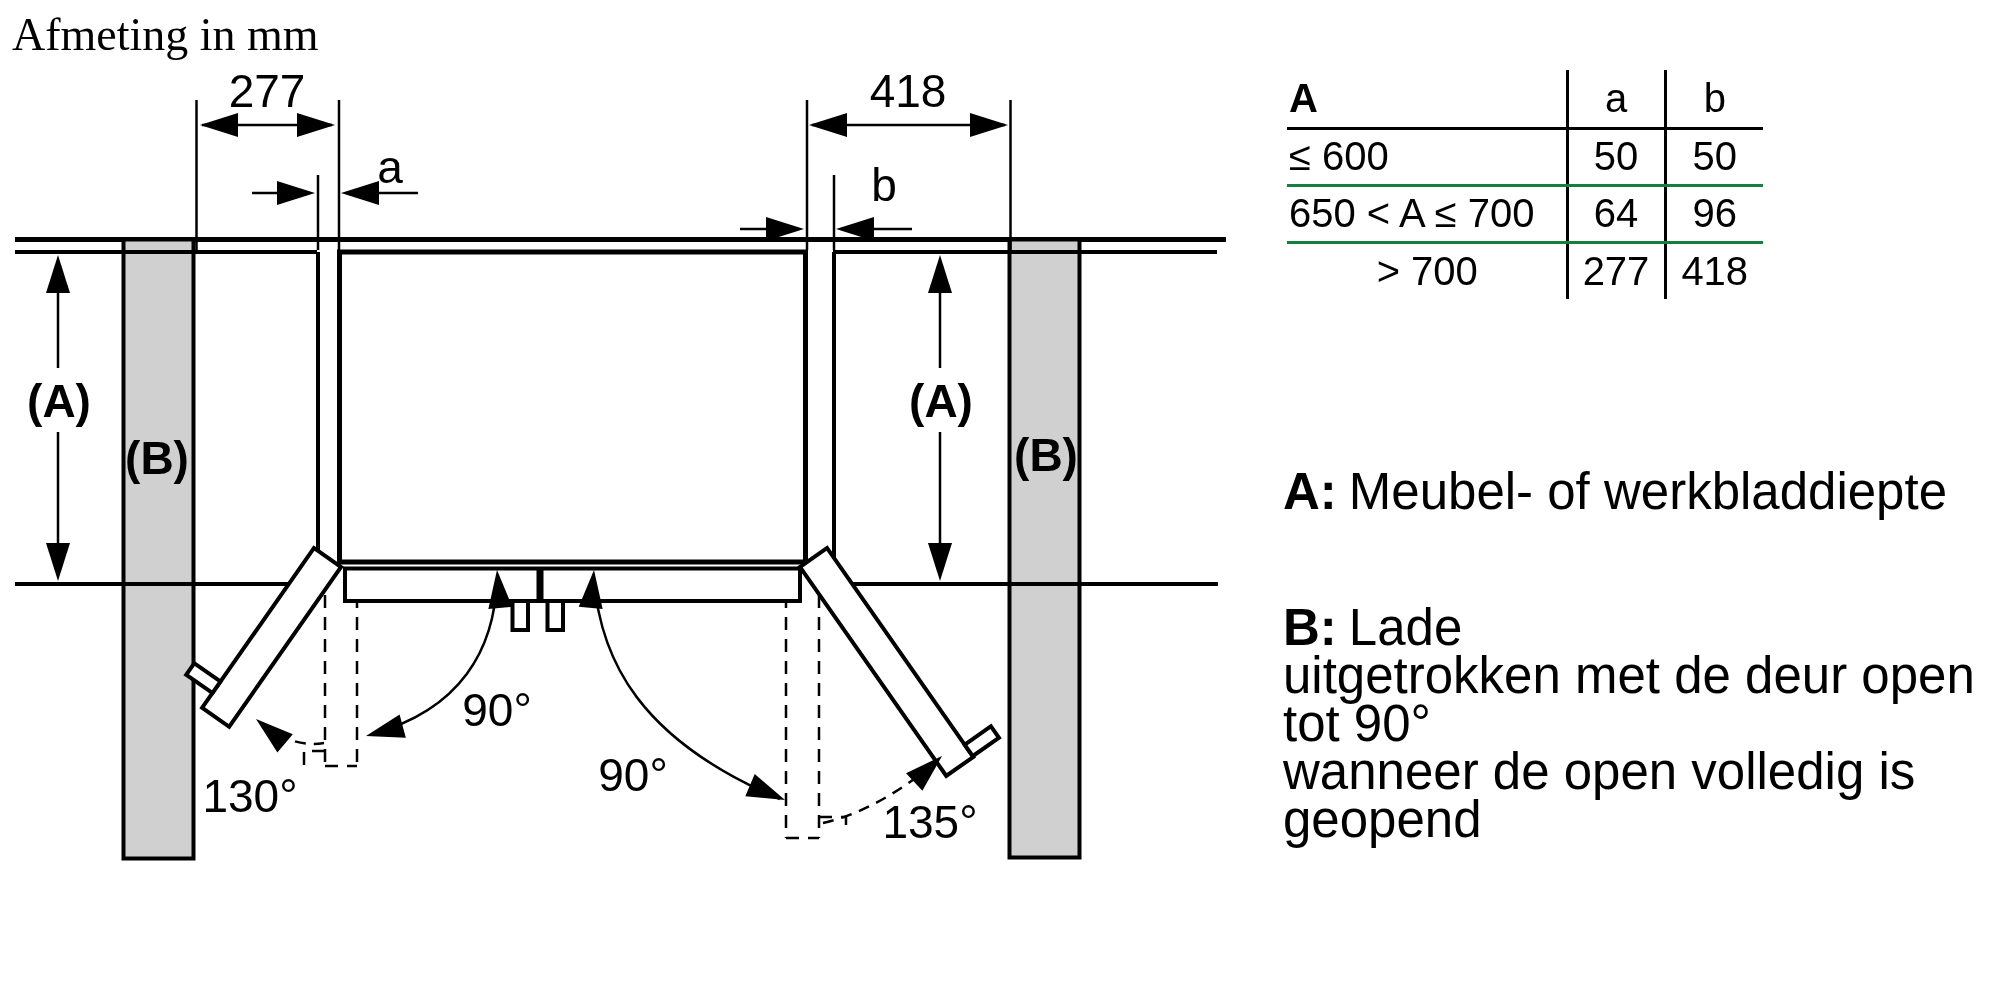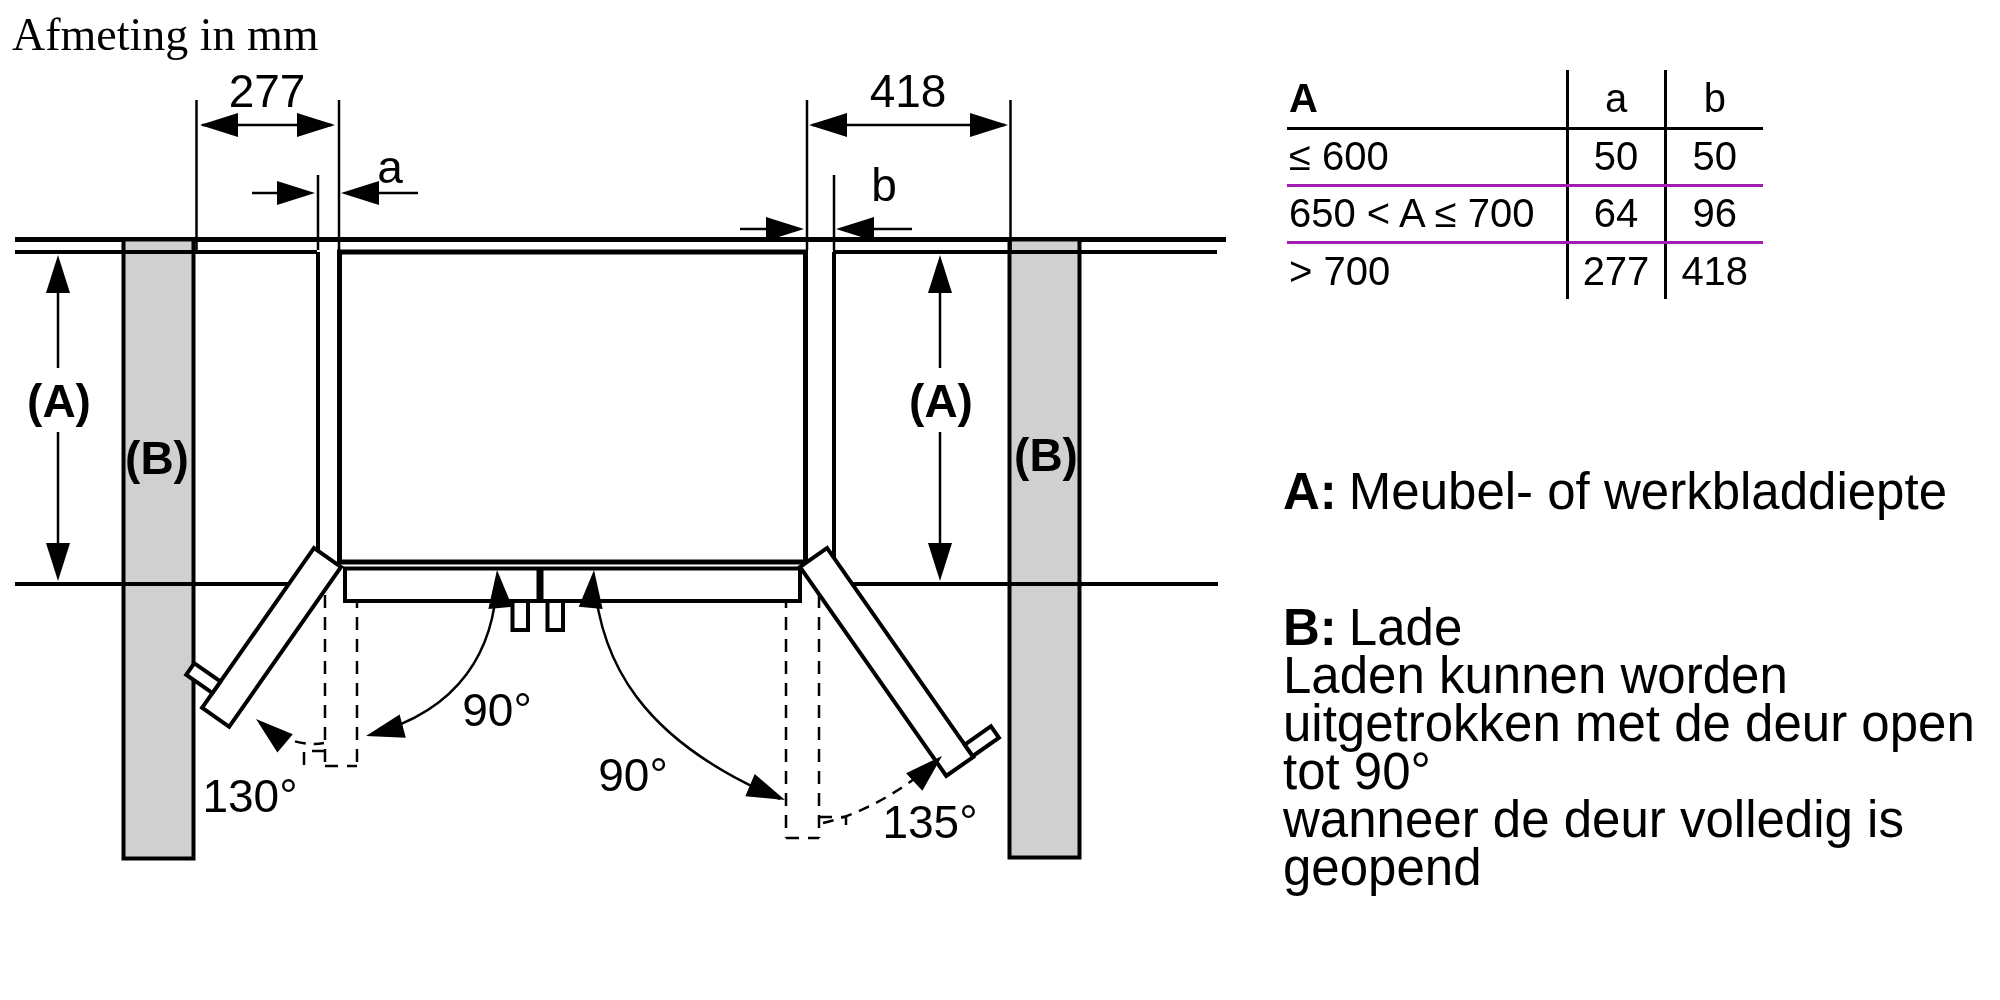--- a/index.html
+++ b/index.html
@@ -17,22 +17,22 @@
   .dtxt{font-family:"Liberation Sans",sans-serif;font-size:46px;fill:#000;text-anchor:middle;}
   .dtxt-bold{font-family:"Liberation Sans",sans-serif;font-size:46px;font-weight:bold;fill:#000;text-anchor:middle;}
   #page-title{position:absolute;left:12px;top:8px;font-size:46px;font-family:Liberation Serif, serif;}
   table.spec{position:absolute;left:1287px;top:70px;border-collapse:collapse;font-size:40px;}
   table.spec td,table.spec th{padding:0;font-weight:normal;height:57px;box-sizing:border-box;}
   table.spec .c1{width:280px;text-align:left;padding-left:2px;}
   table.spec .c2{width:98px;text-align:center;border-left:3px solid #000;}
   table.spec .c3{width:98px;text-align:center;border-left:3px solid #000;}
   table.spec tr.hrow th{height:58px;border-bottom:3px solid #000;}
   table.spec tr.hrow .c1{font-weight:bold;}
-  table.spec tr.r td{border-bottom:3px solid #a21caf;}
-  table.spec tr.r:last-child td{border-bottom:none;}
+  table.spec tr.r td{border-bottom:3px solid #15803d;}
+  table.spec tr.r:last-child td{border-bottom:none;text-align:center;}
   .legend{position:absolute;left:1283px;font-size:51px;line-height:48px;}
   .legend .pfx{font-weight:bold;margin-right:12px;}
   #legend-a{top:468px;}
   #legend-b{top:604px;}
 </style>
 </head>
 <body style="background: rgb(255, 255, 255);">
 
 <div id="stage">
 
@@ -168,20 +168,19 @@
     </table>
 
   <div class="legend" id="legend-a">
     <span class="pfx">A:</span><span>Meubel- of werkbladdiepte</span>
   </div>
 
   <div class="legend" id="legend-b">
     <div>
       <span class="pfx">B:</span><span>Lade</span>
     </div>
-    <div>Laden kunnen worden</div>
     <div>uitgetrokken met de deur open</div>
     <div>tot 90°</div>
-    <div>wanneer de deur volledig is</div>
+    <div>wanneer de open volledig is</div>
     <div>geopend</div>
   </div>
 
 </div>
 
 </body></html>

